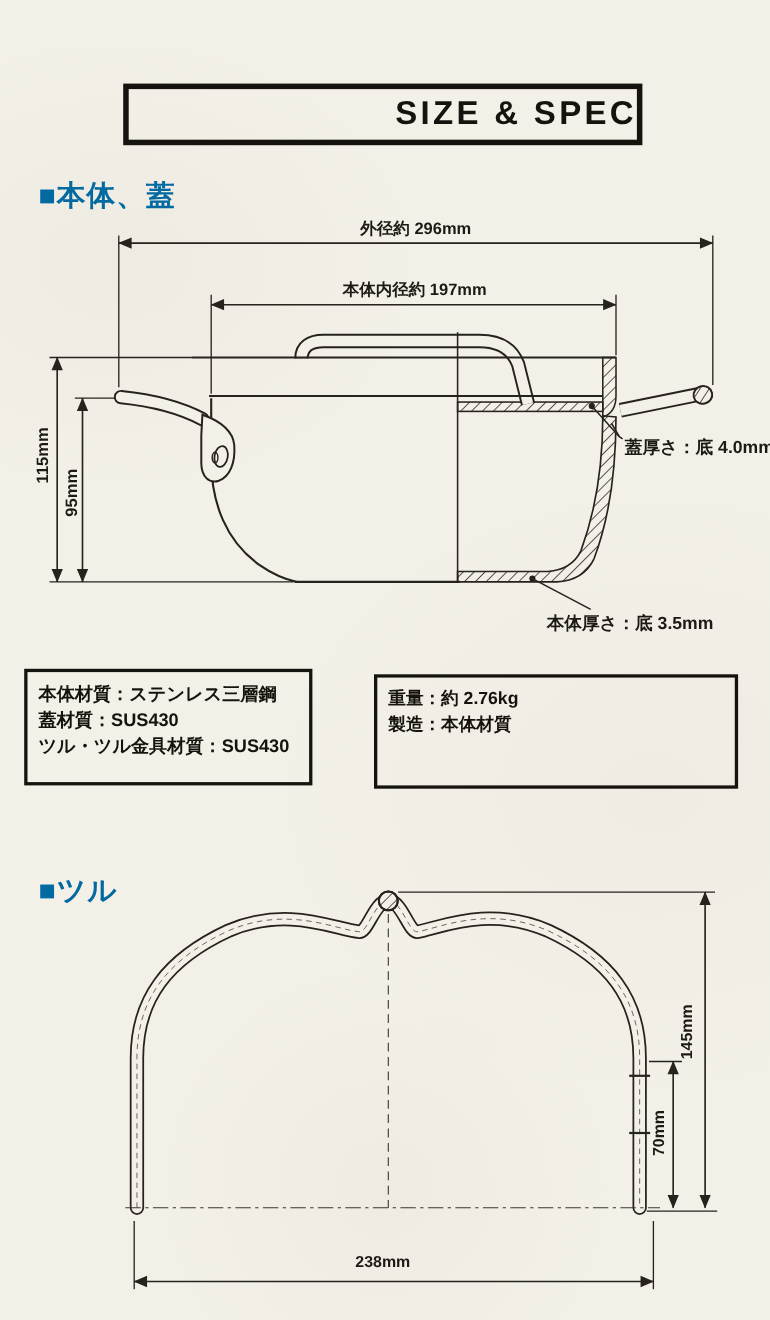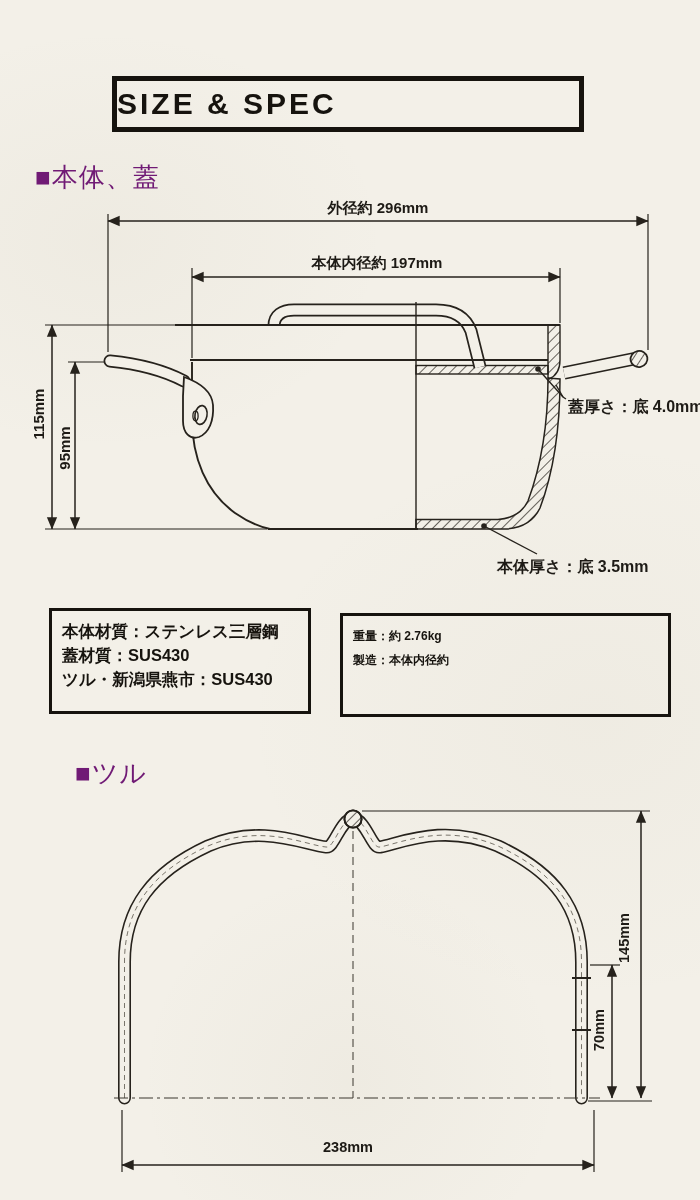--- a/index.html
+++ b/index.html
@@ -11,37 +11,37 @@
       radial-gradient(ellipse 500px 400px at 85% 60%, rgba(160,150,120,0.05), transparent 70%),
       radial-gradient(ellipse 300px 300px at 50% 90%, rgba(150,140,110,0.05), transparent 70%);
     font-family:"Liberation Sans","DejaVu Sans",sans-serif;
     color:#1d1a15;
   }
   #diagram-svg{position:absolute;left:0;top:0;z-index:1;}
   .overlay{position:absolute;z-index:2;}
   .title-box{
     left:112px;top:76px;width:462px;height:46px;
     border:5px solid #16130e;
-    display:flex;align-items:center;justify-content:flex-start;
+    display:flex;align-items:center;justify-content:flex-end;
     font-size:30px;font-weight:bold;letter-spacing:3px;color:#16130e;
   }
   .section-heading{
-    font-size:26px;font-weight:normal;color:#701a75;letter-spacing:1px;
+    font-size:26px;font-weight:bold;color:#0369a1;letter-spacing:1px;
     white-space:nowrap;
     text-align:center;
   }
   #heading-body-lid{left:35px;top:160px;}
-  #heading-bail{left:35px;top:756px;margin-left:40px;}
+  #heading-bail{left:35px;top:792px;}
   .spec-box{
     border:3.5px solid #16130e;
     font-size:16.5px;font-weight:bold;line-height:24px;color:#16130e;
     padding:8px 10px;white-space:nowrap;
   }
-  #materials-box{left:22px;top:608px;width:236px;height:84px;margin-left:27px;}
-  #weight-box{left:340px;top:613px;width:305px;height:82px;font-size:12px;}
+  #materials-box{left:22px;top:608px;width:236px;height:84px;}
+  #weight-box{left:340px;top:613px;width:305px;height:82px;font-size:16px;}
   .svg-label{font-weight:bold;fill:#1d1a15;}
   .dim-label{font-size:15px;}
   .dim-label-sm{font-size:14.5px;}
   .callout-label{font-size:16px;}
 </style>
 </head>
 <body>
 
 <svg id="diagram-svg" width="700" height="1200" viewBox="0 0 700 1200" xmlns="http://www.w3.org/2000/svg">
   <defs>
@@ -160,21 +160,21 @@
 
 <div class="overlay title-box">
   <span>SIZE &amp; SPEC</span>
 </div>
 
 <div class="overlay section-heading" id="heading-body-lid">■本体、蓋</div>
 
 <div class="overlay spec-box" id="materials-box">
   <div>本体材質：ステンレス三層鋼</div>
   <div>蓋材質：SUS430</div>
-  <div>ツル・新潟県燕市：SUS430</div>
+  <div>ツル・ツル金具材質：SUS430</div>
 </div>
 
 <div class="overlay spec-box" id="weight-box">
   <div>重量：約 2.76kg</div>
-  <div>製造：本体内径約</div>
+  <div>製造：本体材質</div>
 </div>
 
 <div class="overlay section-heading" id="heading-bail">■ツル</div>
 
 </body></html>

